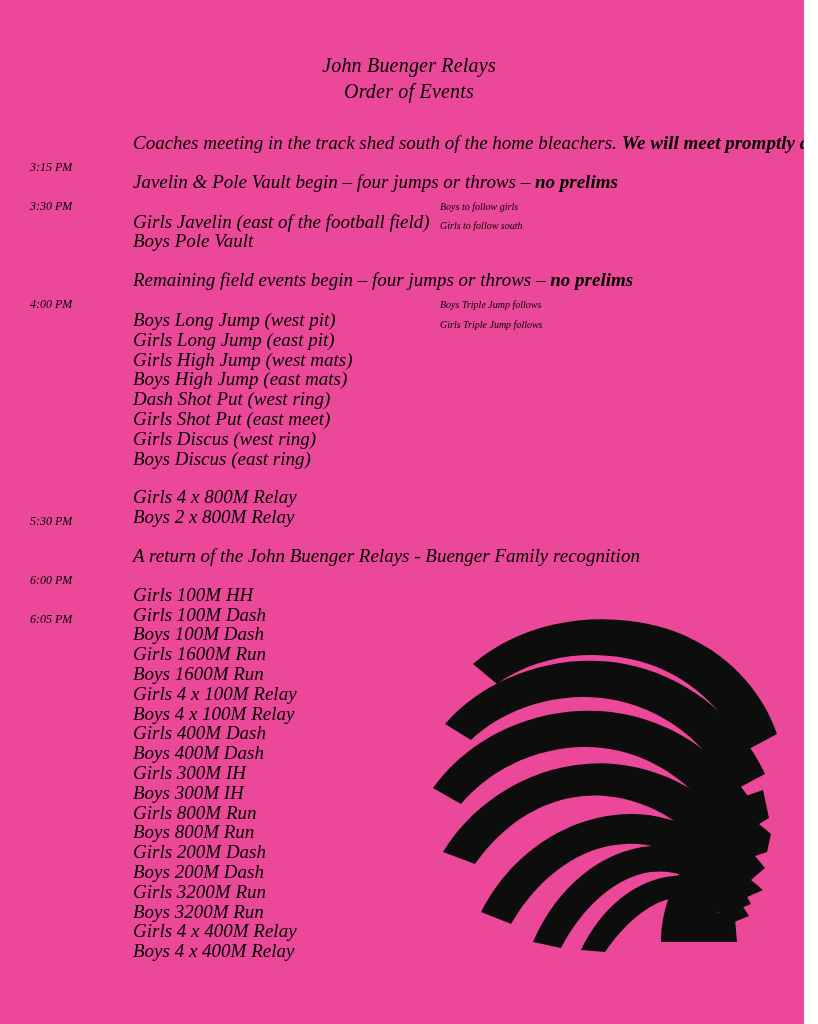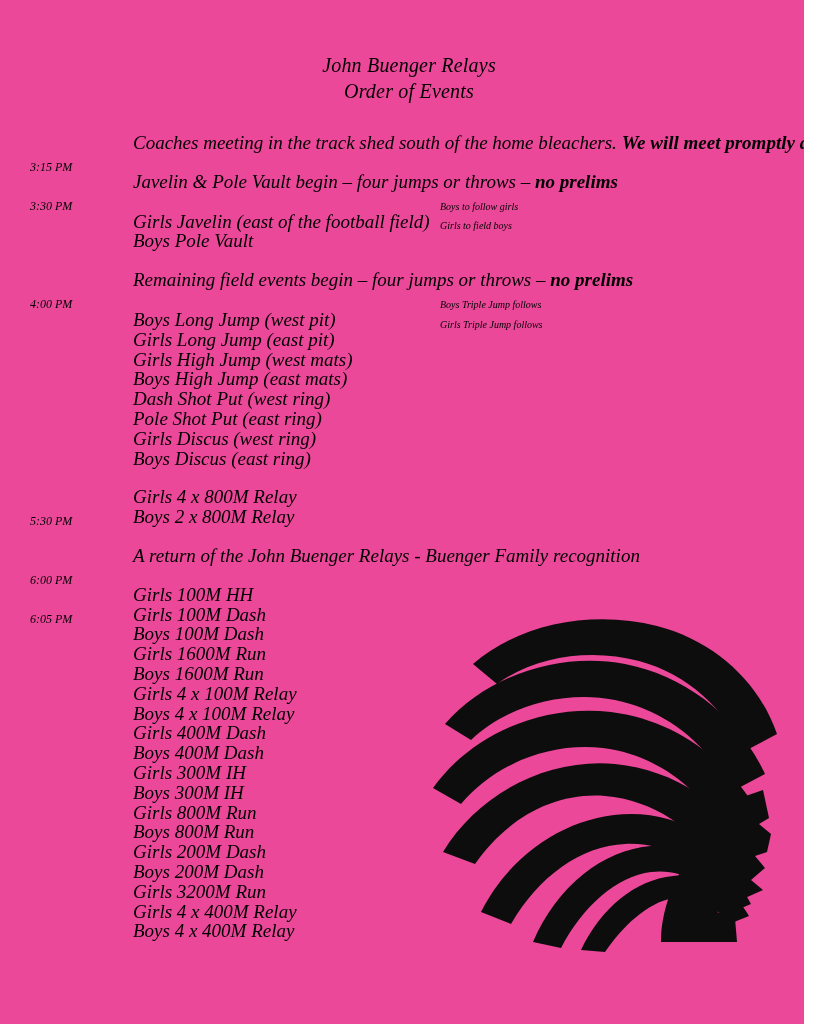--- a/index.html
+++ b/index.html
@@ -112,21 +112,21 @@
           <div class="time">3:30 PM</div>
           <div class="desc"><span>Javelin &amp; Pole Vault begin – four jumps or throws – </span><span class="b">no prelims</span></div>
         </div>
         <div class="gap-sm"></div>
         <div class="row">
           <div class="desc">Girls Javelin (east of the football field)</div>
           <div class="desc-right">Boys to follow girls</div>
         </div>
         <div class="row">
           <div class="desc">Boys Pole Vault</div>
-          <div class="desc-right">Girls to field boys</div>
+          <div class="desc-right">Girls to follow south</div>
         </div>
         <div class="gap-md"></div>
       </div>
       <div class="block">
         <div class="row">
           <div class="time">4:00 PM</div>
           <div class="desc"><span>Remaining field events begin – four jumps or throws – </span><span class="b">no prelims</span></div>
         </div>
         <div class="gap-sm"></div>
         <div class="row">
@@ -140,21 +140,21 @@
         <div class="row">
           <div class="desc">Girls High Jump (west mats)</div>
         </div>
         <div class="row">
           <div class="desc">Boys High Jump (east mats)</div>
         </div>
         <div class="row">
           <div class="desc">Dash Shot Put (west ring)</div>
         </div>
         <div class="row">
-          <div class="desc">Pole Shot Put (east ring)</div>
+          <div class="desc">Girls Shot Put (east meet)</div>
         </div>
         <div class="row">
           <div class="desc">Girls Discus (west ring)</div>
         </div>
         <div class="row">
           <div class="desc">Boys Discus (east ring)</div>
         </div>
         <div class="gap-md"></div>
       </div>
       <div class="block">
@@ -216,20 +216,23 @@
           <div class="desc"><span>Boys 800M Run</span></div>
         </div>
         <div class="row">
           <div class="desc"><span>Girls 200M Dash</span></div>
         </div>
         <div class="row">
           <div class="desc"><span>Boys 200M Dash</span></div>
         </div>
         <div class="row">
           <div class="desc"><span>Girls 3200M Run</span></div>
+        </div>
+        <div class="row">
+          <div class="desc"><span>Boys 3200M Run</span></div>
         </div>
         <div class="row">
           <div class="desc"><span>Girls 4 x 400M Relay</span></div>
         </div>
         <div class="row">
           <div class="desc"><span>Boys 4 x 400M Relay</span></div>
         </div>
         <div class="gap-md"></div>
       </div>
     </div>

